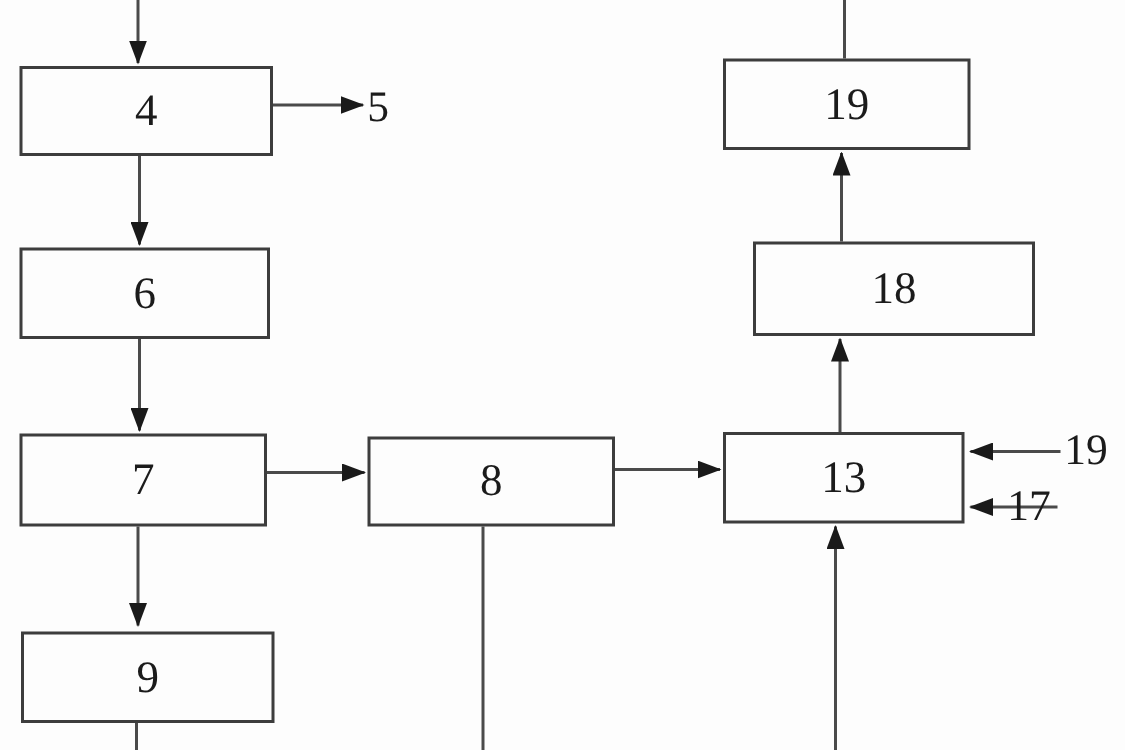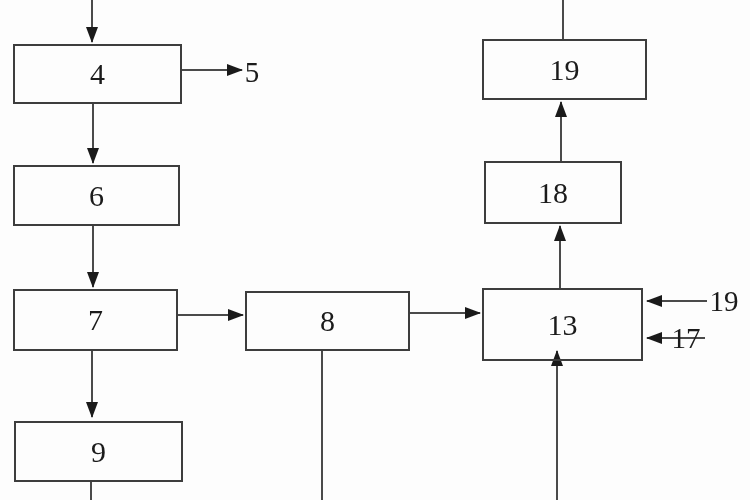--- a/index.html
+++ b/index.html
@@ -80,24 +80,24 @@
     </div>
     <div class="flow-node" style="left: 13px; top: 289px; width: 165px; height: 62px;">
       <span class="node-label">7</span>
     </div>
     <div class="flow-node" style="left: 14px; top: 421px; width: 169px; height: 61px;">
       <span class="node-label">9</span>
     </div>
     <div class="flow-node" style="left: 245px; top: 291px; width: 165px; height: 60px;">
       <span class="node-label">8</span>
     </div>
-    <div class="flow-node" style="left: 482px; top: 288px; width: 161px; height: 73px;">
+    <div class="flow-node" style="left: 482px; top: 288px; width: 161px; height: 61px;">
       <span class="node-label">13</span>
     </div>
-    <div class="flow-node" style="left: 484px; top: 161px; width: 138px; height: 63px; font-family: Liberation Serif, serif;">
+    <div class="flow-node" style="left: 502px; top: 161px; width: 188px; height: 63px; font-family: Liberation Serif, serif;">
       <span class="node-label">18</span>
     </div>
     <div class="flow-node" style="left: 482px; top: 39px; width: 165px; height: 61px;">
       <span class="node-label">19</span>
     </div>
     <div class="flow-label" style="left: 252px; top: 72px;">5</div>
     <div class="flow-label" style="left: 724px; top: 301px;">19</div>
     <div class="flow-label" style="left: 686px; top: 338px;">17</div>
   </div>
 

